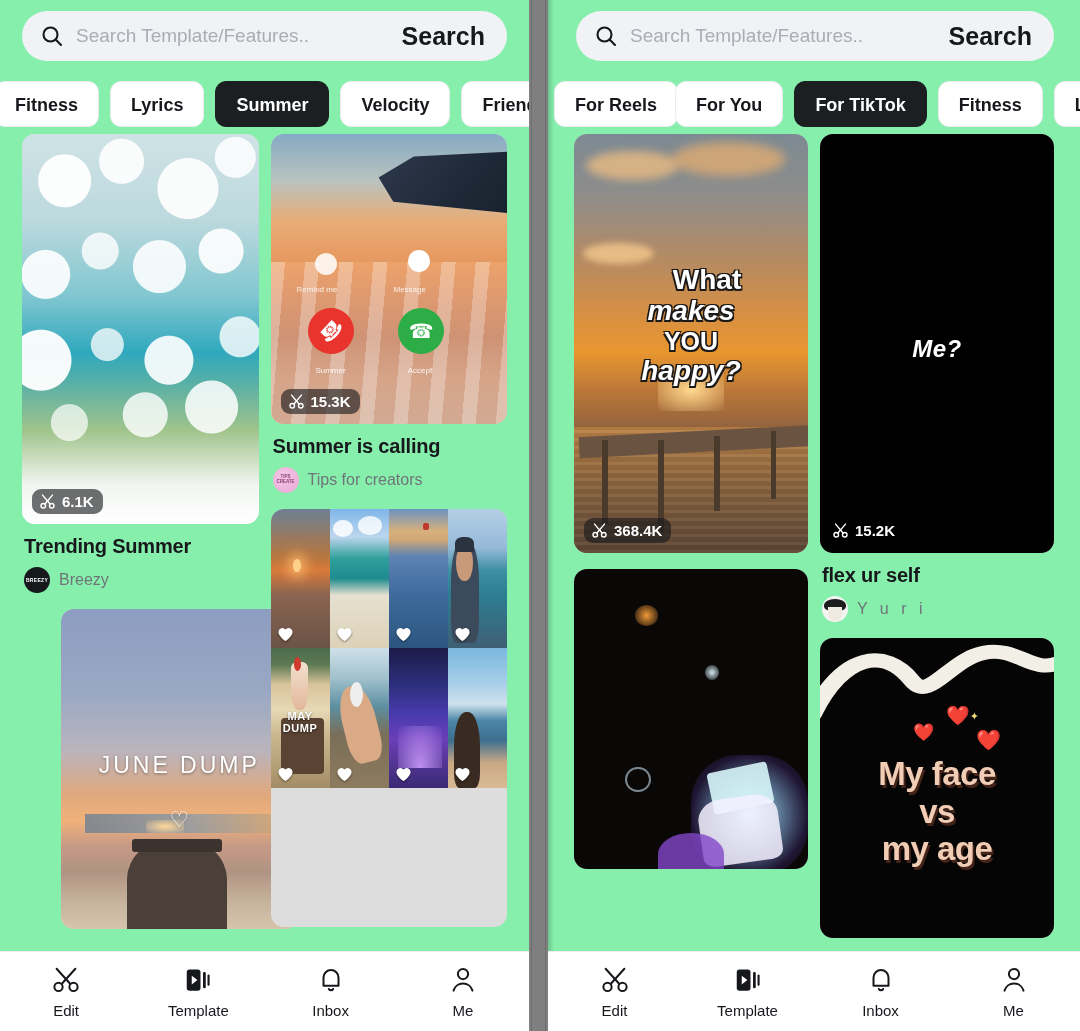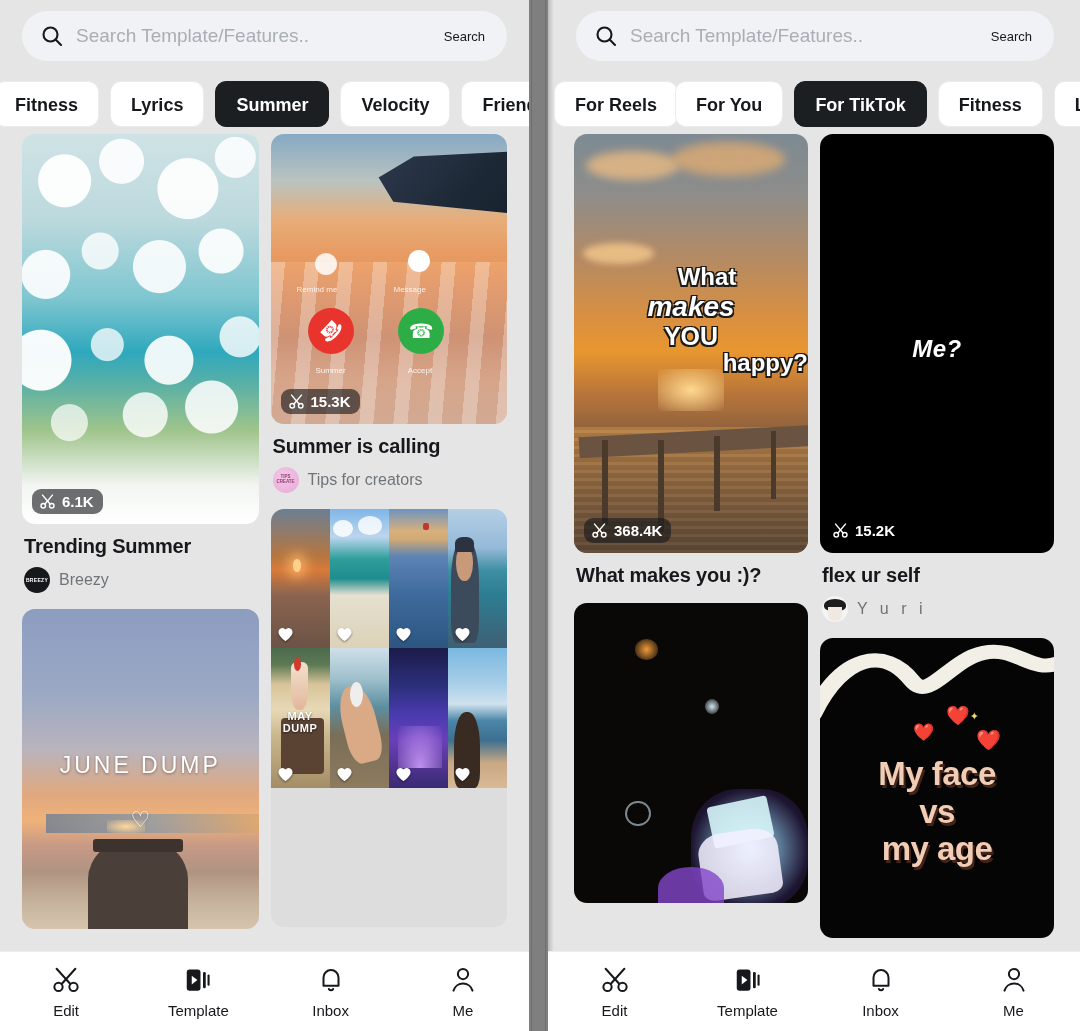--- a/index.html
+++ b/index.html
@@ -7,21 +7,21 @@
     width:1080px;height:1031px;overflow:hidden;
     background:#8c8c8c;
     font-family:"Liberation Sans", sans-serif;
     -webkit-font-smoothing:antialiased;
   }
   .stage{position:relative;width:1080px;height:1031px;}
 
   
   .panel{
     position:absolute;top:0;height:1031px;width:529px;
-    background:#e5e5e5;overflow:hidden;
+    background:#86efac;overflow:hidden;
   }
   .panel.left{left:0;}
   .panel.right{left:548px;width:532px;}
 
   .divider{
     position:absolute;left:529px;top:0;width:19px;height:1031px;
     background:#7f7f7f;
   }
   .divider .ln{position:absolute;top:0;bottom:0;width:1px;background:#6e6e6e;}
   .divider .ln.a{left:2px;}
@@ -40,21 +40,21 @@
   }
   .search-input{
     flex:1 1 auto;border:none;background:transparent;outline:none;
     font-family:"Liberation Sans", sans-serif;
     font-size:19px;color:#1a1a1a;margin-left:12px;padding:0;
   }
   .search-input::placeholder{color:#a9aeb5;}
   .search-btn{
     flex:0 0 auto;margin-right:22px;background:transparent;border:none;
     font-family:"Liberation Sans", sans-serif;
-    font-size:13px;font-weight:normal;color:#16181c;cursor:pointer;padding:0;
+    font-size:25px;font-weight:bold;color:#16181c;cursor:pointer;padding:0;
   }
 
   
   .chips{
     position:absolute;top:81px;height:46px;left:0;right:0;
     display:flex;align-items:center;gap:11px;
   }
   .panel.left .chips{padding-left:-0px;}
   .chip{
     flex:0 0 auto;height:46px;line-height:46px;
@@ -196,21 +196,21 @@
             <div class="card-title">Trending Summer</div>
             <div class="card-author">
               <div class="avatar" style="background:#16181c;display:flex;align-items:center;justify-content:center;">
                 <span style="color:#fff;font-size:5px;font-weight:bold;letter-spacing:.3px;">BREEZY</span>
               </div>
               <span class="author-name">Breezy</span>
             </div>
           </div>
 
           <div class="card">
-            <div class="thumb" style="height:320px;">
+            <div class="thumb" style="height:320px;margin-left:39px;">
               <div class="inner" style="background:linear-gradient(#8d9dc0 0%, #9aa8c4 26%, #b9b4bd 44%, #e0a87e 58%, #f0b27a 66%, #c79a86 74%, #b09382 82%, #c7b49e 92%, #d6c4ad 100%);">
                 <div style="position:absolute;left:10%;right:0;top:64%;height:6%;background:linear-gradient(90deg,#6d7f93,#8d9aa6,#d9a66f);opacity:.8;"></div>
                 <div style="position:absolute;left:36%;top:66%;width:16%;height:4%;background:radial-gradient(ellipse,#ffd79a,rgba(255,215,154,0));"></div>
                 <div style="position:absolute;left:28%;bottom:0;width:42%;height:28%;background:#4b3f39;border-radius:45% 45% 0 0;"></div>
                 <div style="position:absolute;left:30%;bottom:24%;width:38%;height:4%;background:#3d332e;border-radius:3px;"></div>
               </div>
               <div style="position:absolute;left:0;right:0;top:44%;text-align:center;color:#fff;
                           font-family:'Liberation Sans',sans-serif;font-size:23px;letter-spacing:3px;
                           text-shadow:0 1px 3px rgba(0,0,0,.4);line-height:1.35;">JUNE DUMP</div>
               <div style="position:absolute;left:0;right:0;top:62%;text-align:center;color:#fff;font-size:22px;
@@ -418,36 +418,35 @@
                             background:linear-gradient(rgba(200,140,70,.55), rgba(90,70,55,.75)),
                                        repeating-linear-gradient(0deg, rgba(255,220,160,.28) 0 3px, rgba(0,0,0,0) 3px 8px);"></div>
                 <div style="position:absolute;left:2%;right:-4%;top:71%;height:5%;background:#6a5340;transform:rotate(-3deg);"></div>
                 <div style="position:absolute;left:12%;top:73%;width:2.5%;height:20%;background:#4a3a2c;"></div>
                 <div style="position:absolute;left:36%;top:73%;width:2.5%;height:22%;background:#4a3a2c;"></div>
                 <div style="position:absolute;left:60%;top:72%;width:2.5%;height:18%;background:#4a3a2c;"></div>
                 <div style="position:absolute;left:84%;top:71%;width:2.5%;height:16%;background:#4a3a2c;"></div>
               </div>
               <div style="position:absolute;left:0;right:0;top:31%;text-align:center;color:#fff;line-height:1.12;
                           text-shadow:-1.5px -1.5px 0 #1a1a1a, 1.5px -1.5px 0 #1a1a1a, -1.5px 1.5px 0 #1a1a1a, 1.5px 1.5px 0 #1a1a1a;">
-                <div style="font-size:24px;font-weight:bold;padding-left:32px;">What</div>
+                <div style="font-size:28px;font-weight:bold;padding-left:32px;">What</div>
                 <div style="font-size:28px;font-weight:bold;font-style:italic;">makes</div>
                 <div style="font-size:25px;font-weight:bold;">YOU</div>
-                <div style="font-size:24px;font-weight:bold;text-align:right;">happy?</div>
+                <div style="font-size:28px;font-weight:bold;font-style:italic;">happy?</div>
               </div>
               <div class="badge">
                 <svg class="scissors" viewBox="0 0 24 24" fill="none" stroke="#fff" stroke-width="2" stroke-linecap="round">
                   <circle cx="6" cy="18" r="3.2"></circle>
                     <circle cx="18" cy="18" r="3.2"></circle>
                   <line x1="8.4" y1="15.6" x2="19" y2="3"></line>
                     <line x1="15.6" y1="15.6" x2="5" y2="3"></line>
                 </svg>
                 <span>368.4K</span>
               </div>
             </div>
-            <div class="card-title">What makes you :)?</div>
           </div>
 
           <div class="card">
             <div class="thumb" style="height:300px;">
               <div class="inner" style="background:#0a0806;">
                 <div style="position:absolute;left:26%;top:12%;width:10%;height:7%;border-radius:50%;background:radial-gradient(circle,#f09a3a,rgba(240,154,58,0));"></div>
                 <div style="position:absolute;left:56%;top:32%;width:6%;height:5%;border-radius:50%;background:radial-gradient(circle,#cfe6f0,rgba(207,230,240,0));"></div>
                 <div style="position:absolute;left:22%;top:66%;width:9%;height:7%;border-radius:50%;border:2px solid rgba(200,220,235,.6);"></div>
                 <div style="position:absolute;left:50%;top:62%;width:50%;height:40%;border-radius:40%;
                             background:radial-gradient(ellipse at 50% 50%, rgba(200,255,255,.95) 0%, rgba(150,200,255,.55) 40%, rgba(90,60,180,.25) 70%, rgba(0,0,0,0) 100%);"></div>

